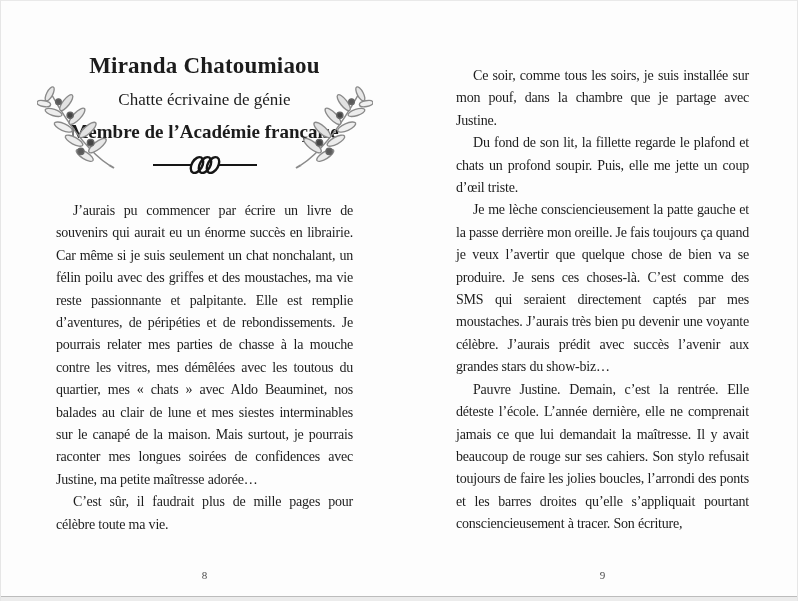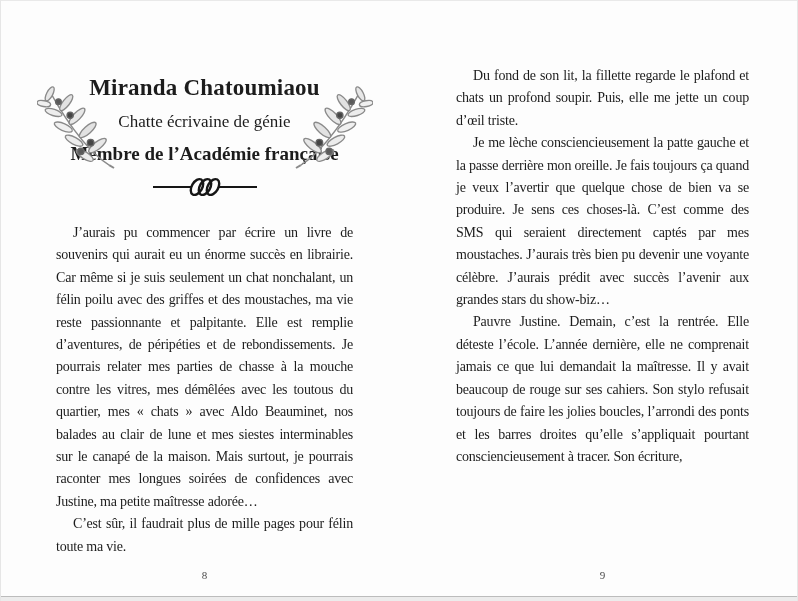--- a/index.html
+++ b/index.html
@@ -18,21 +18,21 @@
   .bottom-edge {
     position: absolute; left: 0; right: 0; bottom: 0;
     height: 4px; background: #ececec;
     border-top: 1px solid #bcbcbc;
   }
   .page { position: absolute; top: 0; height: 100%; box-sizing: border-box; }
   .page-left  { left: 0;     width: 399px; padding: 0 47px 0 55px; }
   .page-right { left: 399px; width: 399px; padding: 64px 50px 0 56px; }
 
   
-  .header { position: relative; text-align: center; padding-top: 74px; }
+  .header { position: relative; text-align: center; padding-top: 52px; }
   .branch { position: absolute; width: 78px; height: 88px; }
   .branch-left  { left: -19px; top: 84px; }
   .branch-right { right: -20px; top: 84px; transform: scaleX(-1); }
   .author-name {
     font-size: 23px; font-weight: 700; letter-spacing: 0.2px;
     line-height: 26px; margin: 0;
   }
   .subtitle {
     font-size: 17px; line-height: 20px;
     margin: 11px 0 0 0; font-weight: 400;
@@ -109,27 +109,28 @@
       <div class="subtitle">Chatte écrivaine de génie</div>
       <div class="affiliation">Membre de l’Académie française</div>
       <div class="divider-wrap">
         <svg width="120" height="26" viewBox="0 0 120 26">
           <use href="#rope-knot"></use>
         </svg>
       </div>
     </div>
     <div class="body-text">
         <p class="body-paragraph">J’aurais pu commencer par écrire un livre de souvenirs qui aurait eu un énorme succès en librairie. Car même si je suis seulement un chat nonchalant, un félin poilu avec des griffes et des moustaches, ma vie reste passionnante et palpitante. Elle est remplie d’aventures, de péripéties et de rebondissements. Je pourrais relater mes parties de chasse à la mouche contre les vitres, mes démêlées avec les toutous du quartier, mes « chats » avec Aldo Beauminet, nos balades au clair de lune et mes siestes interminables sur le canapé de la maison. Mais surtout, je pourrais raconter mes longues soirées de confidences avec Justine, ma petite maîtresse adorée…</p>
-        <p class="body-paragraph">C’est sûr, il faudrait plus de mille pages pour félin toute ma vie.</p>
+        <p class="body-paragraph">C’est sûr, il faudrait plus de mille pages pour célèbre toute ma vie.</p>
       </div>
     <div class="page-num">8</div>
   </div>
 
   <div class="page page-right">
     <div class="body-text">
+        <p class="body-paragraph">Ce soir, comme tous les soirs, je suis installée sur mon pouf, dans la chambre que je partage avec Justine.</p>
         <p class="body-paragraph">Du fond de son lit, la fillette regarde le plafond et chats un profond soupir. Puis, elle me jette un coup d’œil triste.</p>
         <p class="body-paragraph">Je me lèche consciencieusement la patte gauche et la passe derrière mon oreille. Je fais toujours ça quand je veux l’avertir que quelque chose de bien va se produire. Je sens ces choses-là. C’est comme des SMS qui seraient directement captés par mes moustaches. J’aurais très bien pu devenir une voyante célèbre. J’aurais prédit avec succès l’avenir aux grandes stars du show-biz…</p>
         <p class="body-paragraph">Pauvre Justine. Demain, c’est la rentrée. Elle déteste l’école. L’année dernière, elle ne comprenait jamais ce que lui demandait la maîtresse. Il y avait beaucoup de rouge sur ses cahiers. Son stylo refusait toujours de faire les jolies boucles, l’arrondi des ponts et les barres droites qu’elle s’appliquait pourtant consciencieusement à tracer. Son écriture,</p>
       </div>
     <div class="page-num">9</div>
   </div>
 
   <div class="bottom-edge"></div>
 </div>
 

